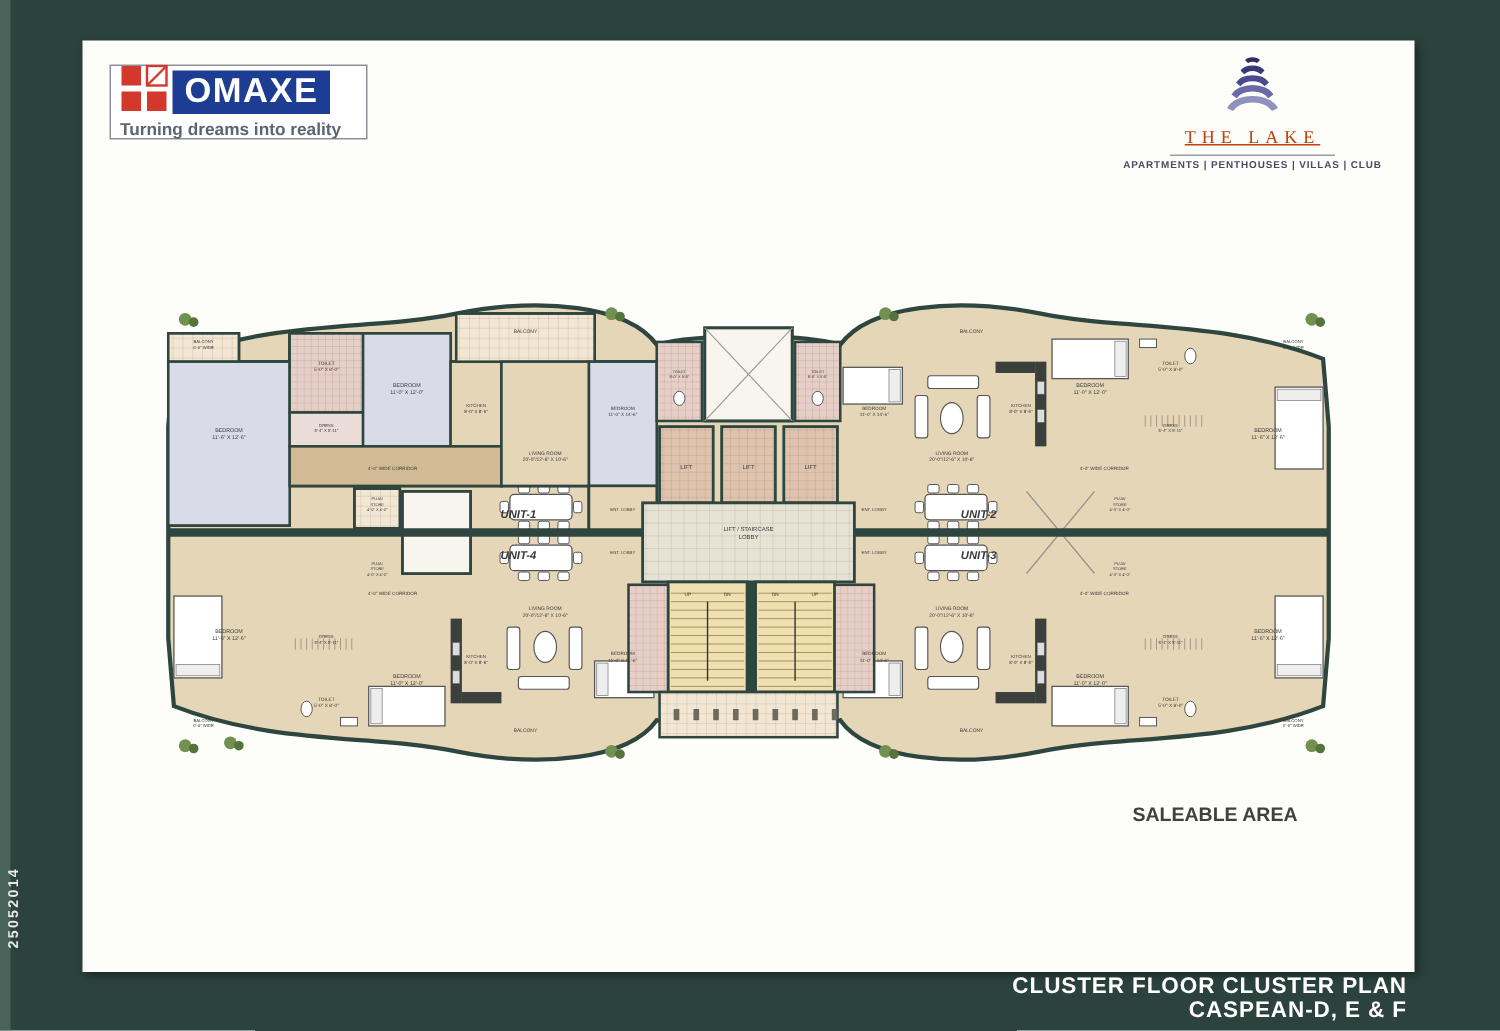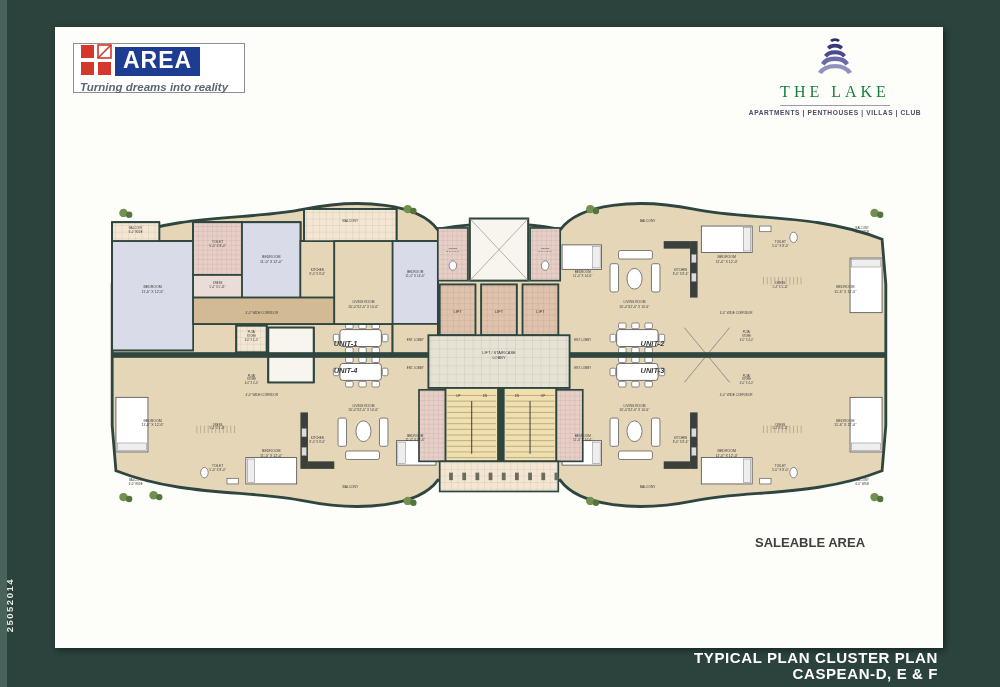--- a/index.html
+++ b/index.html
@@ -13,24 +13,24 @@
              letter-spacing:1.5px;writing-mode:vertical-rl;transform:rotate(180deg);}
   
   #footer-caption{position:absolute;right:62px;top:650px;text-align:right;color:#ffffff;
                   font-weight:bold;font-size:15px;line-height:16px;letter-spacing:.6px;}
   
   #omaxe{position:absolute;left:18px;top:16px;width:172px;height:50px;border:1.5px solid #8d9097;
          background:#fff;display:flex;flex-direction:column;justify-content:center;padding:3px 6px;box-sizing:border-box;}
   #omaxe-row{display:flex;align-items:center;gap:3px;}
   #omaxe-name{background:#1d3d92;color:#fff;font-weight:bold;font-size:23px;letter-spacing:1px;
               padding:0 8px 2px 8px;line-height:27px;}
-  #omaxe-tagline{font-style:italic;color:#5a6672;font-size:11.5px;font-weight:bold;margin-top:1px;}
+  #omaxe-tagline{color:#5a6672;font-size:11.5px;font-weight:bold;margin-top:1px;}
   
   #lake{position:absolute;left:690px;top:6px;width:180px;text-align:center;}
-  #lake-name{font-family:"Liberation Serif",serif;color:#15803d;font-size:16px;letter-spacing:4px;margin-top:2px;}
+  #lake-name{font-family:"Liberation Serif",serif;color:#c2410c;font-size:12px;letter-spacing:4px;margin-top:2px;text-decoration:underline;}
   #lake-divider{width:110px;height:1px;background:#9a9ab0;margin:4px auto 3px auto;}
   #lake-tagline{font-size:6.6px;color:#4a4a66;letter-spacing:.6px;font-weight:bold;}
   
   #saleable{position:absolute;left:700px;top:507px;color:#404040;font-weight:bold;
             font-size:13px;line-height:17px;}
   
   #plan-wrap{position:absolute;left:28px;top:152px;width:832px;height:352px;}
   svg text{font-family:"Liberation Sans",sans-serif;}
 </style>
 </head>
@@ -46,21 +46,21 @@
     <div id="omaxe-row">
       <span>
         <svg width="32" height="32" viewBox="0 0 32 32">
           <rect x="1" y="1" width="13" height="13" fill="#d4372b"></rect>
           <rect x="18" y="1" width="13" height="13" fill="#fff" stroke="#d4372b" stroke-width="1.6"></rect>
           <line x1="18" y1="14" x2="31" y2="1" stroke="#d4372b" stroke-width="1.6"></line>
           <rect x="1" y="18" width="13" height="13" fill="#d4372b"></rect>
           <rect x="18" y="18" width="13" height="13" fill="#d4372b"></rect>
         </svg>
       </span>
-      <span id="omaxe-name">AREA</span>
+      <span id="omaxe-name">OMAXE</span>
     </div>
     <div id="omaxe-tagline">Turning dreams into reality</div>
   </div>
 
   <div id="lake">
     <span>
       <svg width="60" height="44" viewBox="0 0 60 44">
         <path d="M25 7 A6 4 0 0 1 35 7 L33 9 A4.5 3 0 0 0 27 9 Z" fill="#2e2e62"></path>
         <path d="M22 14 A9 6 0 0 1 38 14 L35.5 16.5 A6.5 4.5 0 0 0 24.5 16.5 Z" fill="#39397a"></path>
         <path d="M19 22 A12 8 0 0 1 41 22 L38 24.5 A9 6 0 0 0 22 24.5 Z" fill="#4a4a90"></path>
@@ -457,15 +457,15 @@
         </g>
       </svg>
   </div>
 
   <div id="saleable">
     <div>SALEABLE AREA</div>
   </div>
 </div>
 
 <div id="footer-caption">
-  <div>TYPICAL PLAN CLUSTER PLAN</div>
+  <div>CLUSTER FLOOR CLUSTER PLAN</div>
   <div>CASPEAN-D, E &amp; F</div>
 </div>
 
 </body></html>

